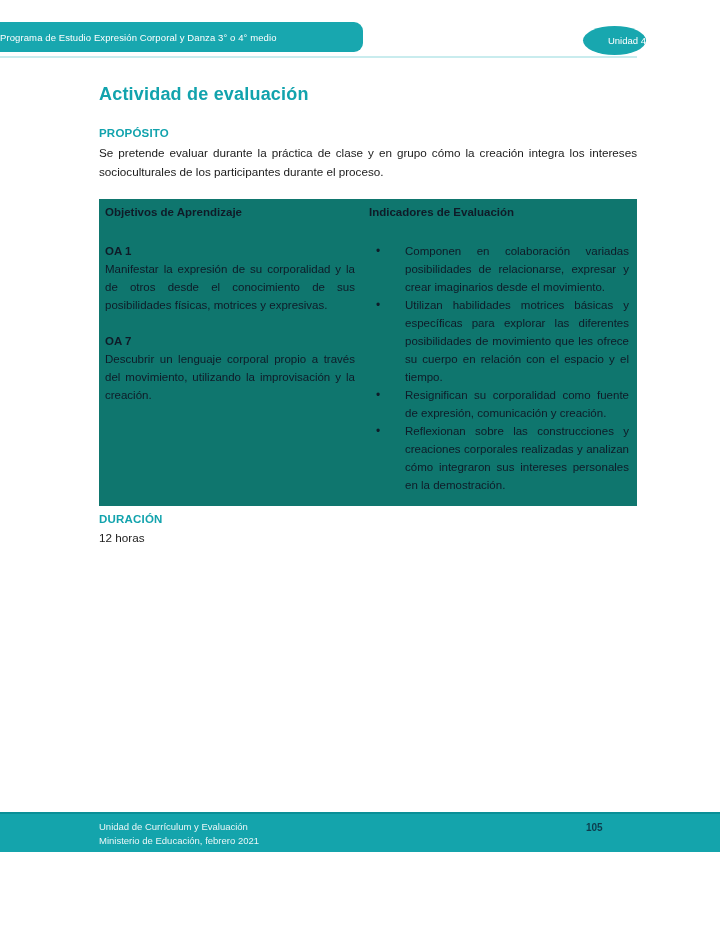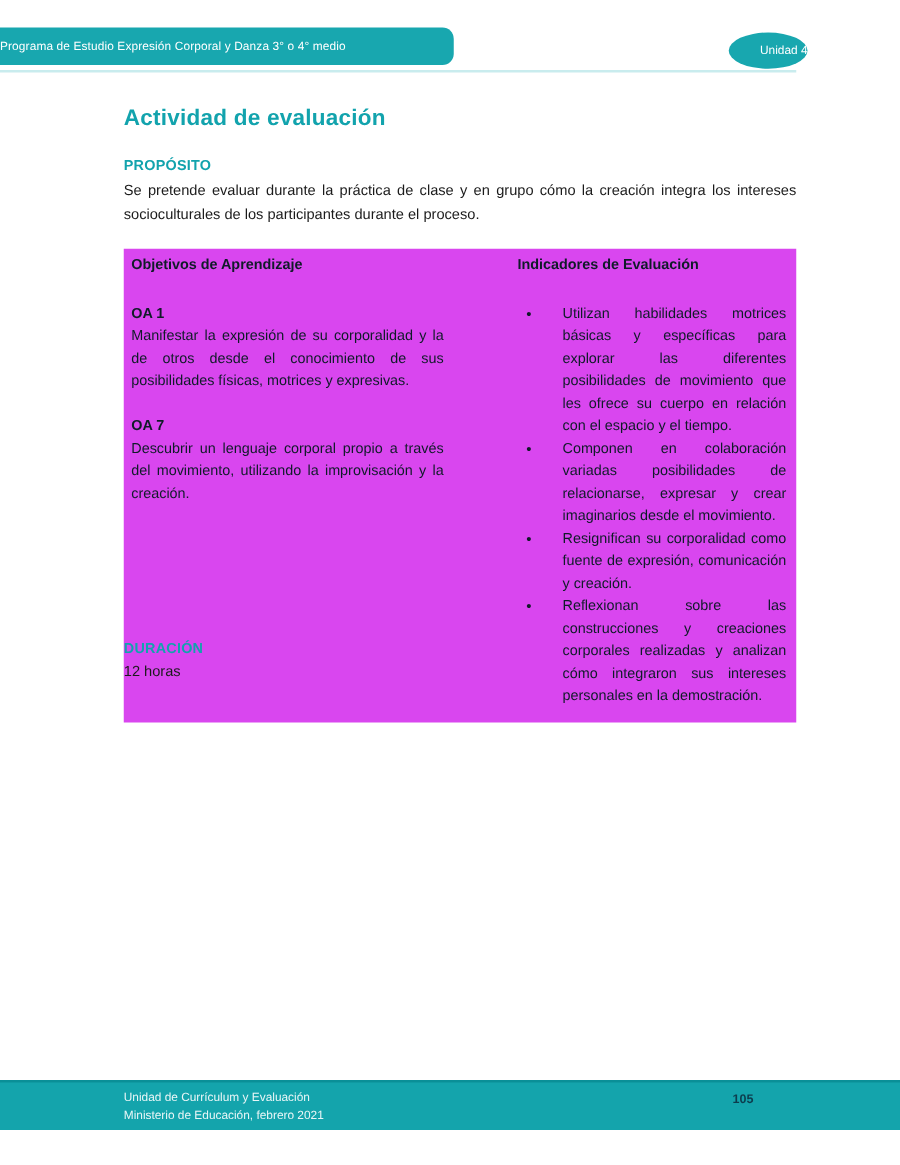--- a/index.html
+++ b/index.html
@@ -41,24 +41,23 @@
   }
   .proposito-heading{position:absolute;left:99px;top:127px;}
   .proposito-text{
     position:absolute;left:99px;top:144px;width:538px;
     font-size:11.7px;line-height:18.5px;color:#1b1b1b;
     text-align:justify;
   }
   
   .oa-table{
     position:absolute;left:99px;top:199px;width:538px;
-    background:#d946ef;color:#0f1b28;
+    background:#0f766e;color:#0f1b28;
     display:flex;box-sizing:border-box;
     padding:4px 0 12px 0;
-    gap:45px;
   }
   .oa-col-left{width:270px;box-sizing:border-box;padding:0 14px 0 6px;}
   .oa-col-right{flex:1;box-sizing:border-box;padding:0 8px 0 0;}
   .oa-col-header{font-size:11.5px;font-weight:bold;line-height:18px;margin-bottom:21px;}
   .oa-code{font-size:11.5px;font-weight:bold;line-height:18px;}
   .oa-text{font-size:11.5px;line-height:18px;text-align:justify;margin:0;}
   .oa-block2{margin-top:18px;}
   .ind-list{list-style:none;margin:0;padding:0;}
   .ind-list li{
     position:relative;padding-left:36px;
@@ -68,21 +67,21 @@
     content:"\2022";position:absolute;left:7px;top:0;
     font-size:12px;
   }
   .duracion-heading{position:absolute;left:99px;top:513px;}
   .duracion-text{
     position:absolute;left:99px;top:531px;
     font-size:11.7px;color:#1b1b1b;
   }
   
   .footer-band{
-    position:absolute;left:0;top:864px;width:720px;height:40px;
+    position:absolute;left:0;top:812px;width:720px;height:40px;
     background:#14a4ac;border-top:2px solid #0a8f97;
     box-sizing:border-box;
   }
   .footer-lines{
     position:absolute;left:99px;top:6px;
     color:#e9f6f7;font-size:9.5px;line-height:13.5px;
   }
   .footer-page{
     position:absolute;left:586px;top:8px;
     color:#0d3c4d;font-size:10px;font-weight:bold;
@@ -116,22 +115,22 @@
         <p class="oa-text">Manifestar la expresión de su corporalidad y la de otros desde el conocimiento de sus posibilidades físicas, motrices y expresivas.</p>
       </div>
       <div class="oa-block2">
         <div class="oa-code">OA 7</div>
         <p class="oa-text">Descubrir un lenguaje corporal propio a través del movimiento, utilizando la improvisación y la creación.</p>
       </div>
     </div>
     <div class="oa-col-right">
       <div class="oa-col-header">Indicadores de Evaluación</div>
       <ul class="ind-list">
+        <li>Componen en colaboración variadas posibilidades de relacionarse, expresar y crear imaginarios desde el movimiento.</li>
         <li>Utilizan habilidades motrices básicas y específicas para explorar las diferentes posibilidades de movimiento que les ofrece su cuerpo en relación con el espacio y el tiempo.</li>
-        <li>Componen en colaboración variadas posibilidades de relacionarse, expresar y crear imaginarios desde el movimiento.</li>
         <li>Resignifican su corporalidad como fuente de expresión, comunicación y creación.</li>
         <li>Reflexionan sobre las construcciones y creaciones corporales realizadas y analizan cómo integraron sus intereses personales en la demostración.</li>
       </ul>
     </div>
   </div>
 
   <div class="section-heading duracion-heading">DURACIÓN</div>
   <div class="duracion-text">12 horas</div>
 
   <div class="footer-band">

